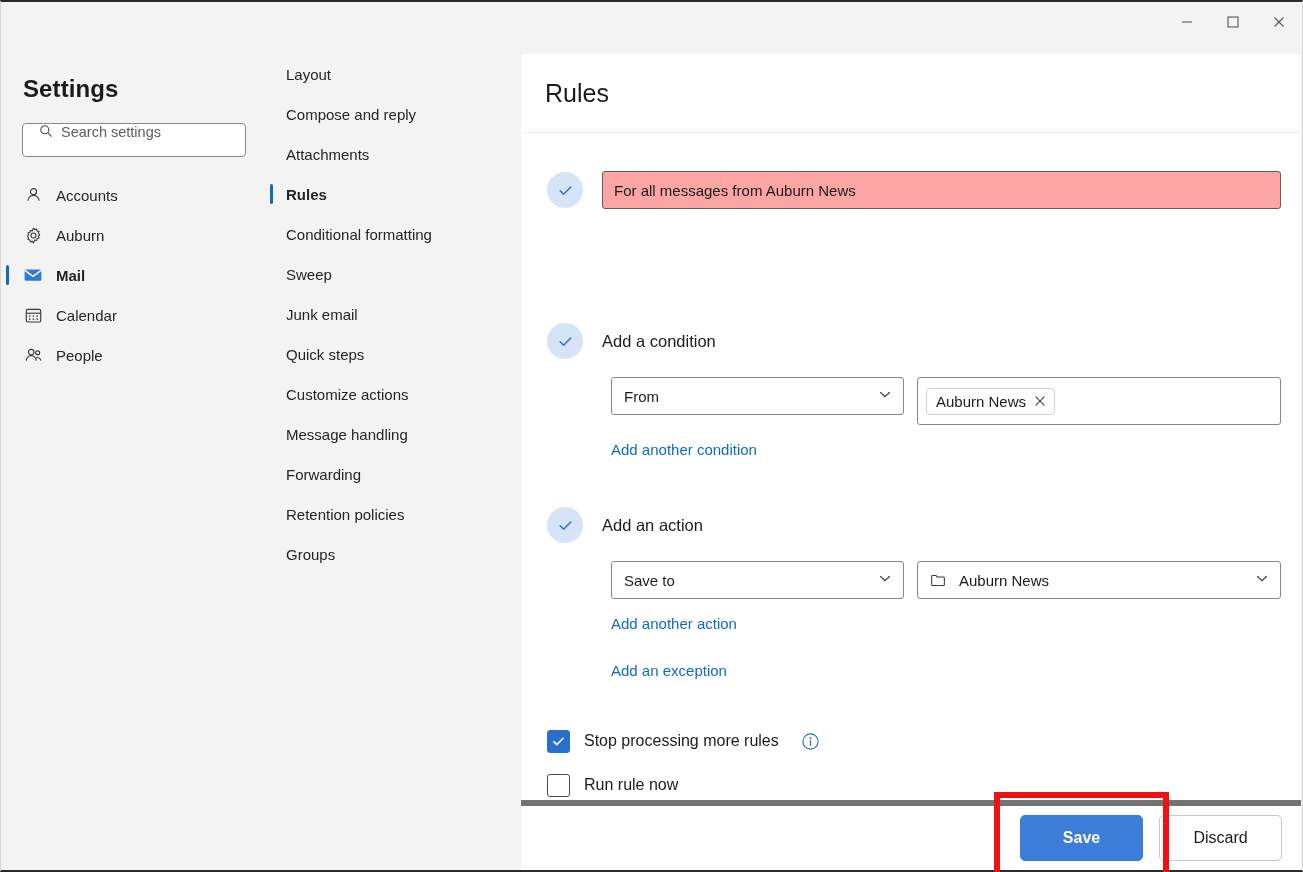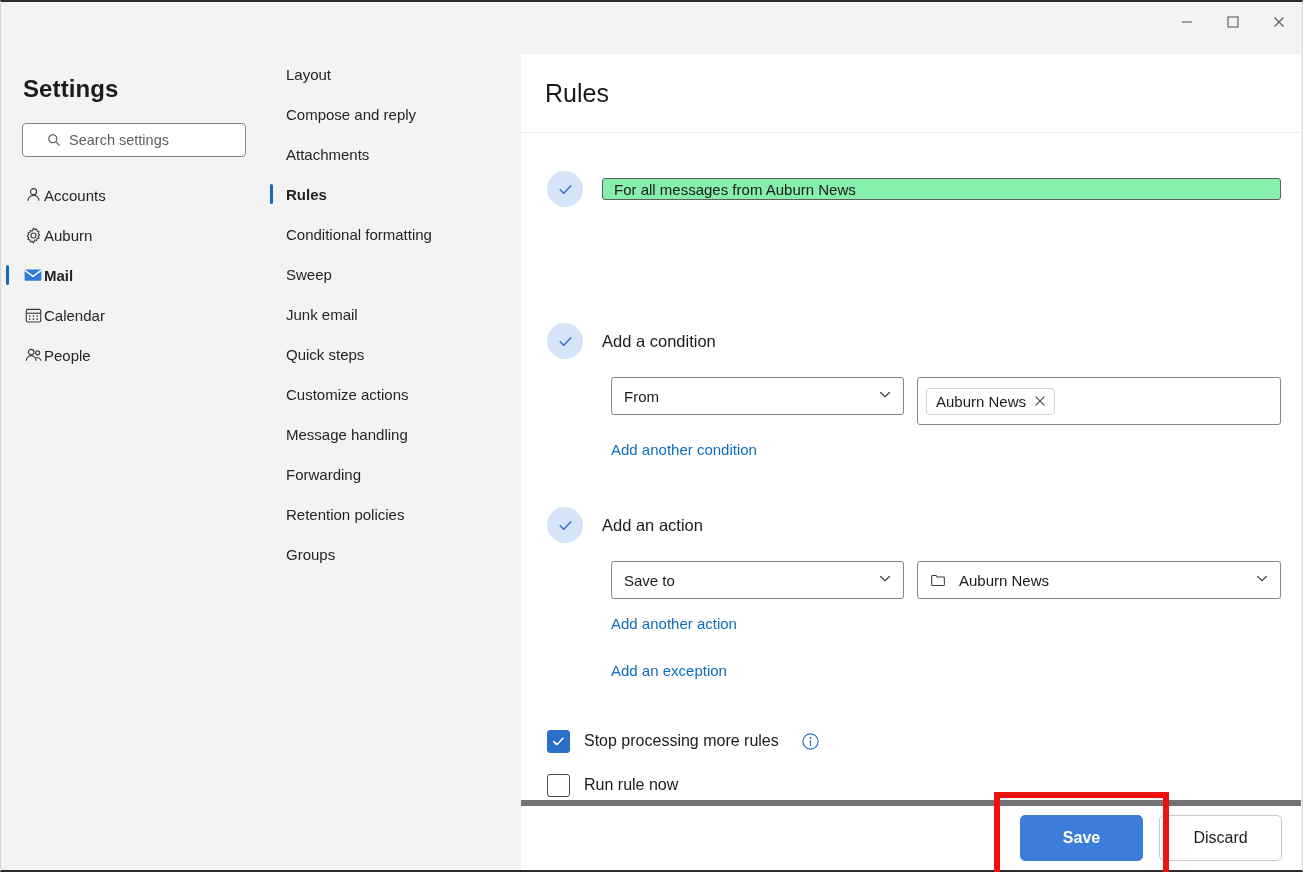--- a/index.html
+++ b/index.html
@@ -36,34 +36,34 @@
     position: absolute; top: 52px; left: 1px; width: 268px; bottom: 0;
     background: #f3f3f3;
   }
   .settings-title {
     font-size: 24px; font-weight: bold; color: #1b1b1b;
     margin: 21px 0 0 21px; letter-spacing: .1px;
   }
   .search-wrap {
     margin: 20px 0 0 20px; width: 224px; height: 34px;
     background: #ffffff; border: 1px solid #8a8886; border-radius: 4px;
-    display: flex; align-items: center; padding: 0 24px;
+    display: flex; align-items: flex-start; padding: 0 16px;
   }
   .search-wrap svg { flex: 0 0 auto; }
   .search-input {
     border: none; outline: none; background: transparent;
     font-family: "Liberation Sans", sans-serif;
     font-size: 14.5px; color: #424242; margin-left: 8px; width: 100%;
   }
   .search-input::placeholder { color: #5d5d5d; }
 
   .side-list { margin-top: 18px; }
   .side-item {
     position: relative; display: flex; align-items: center;
-    height: 40px; padding-left: 21px; gap: 1px;
+    height: 40px; padding-left: 21px; gap: 13px;
     font-size: 15px; color: #242424; cursor: default;
   }
   .side-item .ico { width: 20px; height: 20px; display: flex; align-items: center; justify-content: center; }
   .side-item.active { font-weight: bold; }
   .side-item.active::before {
     content: ""; position: absolute; left: 4px; top: 10px;
     width: 3px; height: 20px; background: #0f6cbd; border-radius: 2px;
   }
 
   
@@ -96,23 +96,23 @@
   .body-area { position: relative; height: 669px; overflow: hidden; }
 
   .check-circle {
     width: 36px; height: 36px; border-radius: 50%;
     background: #d5e4f7; display: flex; align-items: center; justify-content: center;
     flex: 0 0 auto;
   }
 
   .sec-name { position: absolute; top: 38px; left: 26px; right: 20px; display: flex; align-items: center; gap: 19px; }
   .name-input {
-    flex: 1; height: 22px; border: 1px solid #605e5c; border-radius: 3px;
+    flex: 1; height: 38px; border: 1px solid #605e5c; border-radius: 3px;
     padding: 0 11px; font-size: 15px; color: #1b1b1b; outline: none;
-    font-family: "Liberation Sans", sans-serif; background: #86efac;
+    font-family: "Liberation Sans", sans-serif; background: #fca5a5;
   }
 
   .sec-cond { position: absolute; top: 190px; left: 26px; right: 20px; }
   .sec-act  { position: absolute; top: 374px; left: 26px; right: 20px; }
   .sec-head { display: flex; align-items: center; gap: 19px; }
   .sec-head .label { font-size: 16.5px; color: #1b1b1b; }
 
   .fields { display: flex; gap: 13px; margin: 18px 0 0 64px; }
   .select {
     position: relative; height: 38px; border: 1px solid #8a8886; border-radius: 3px;

